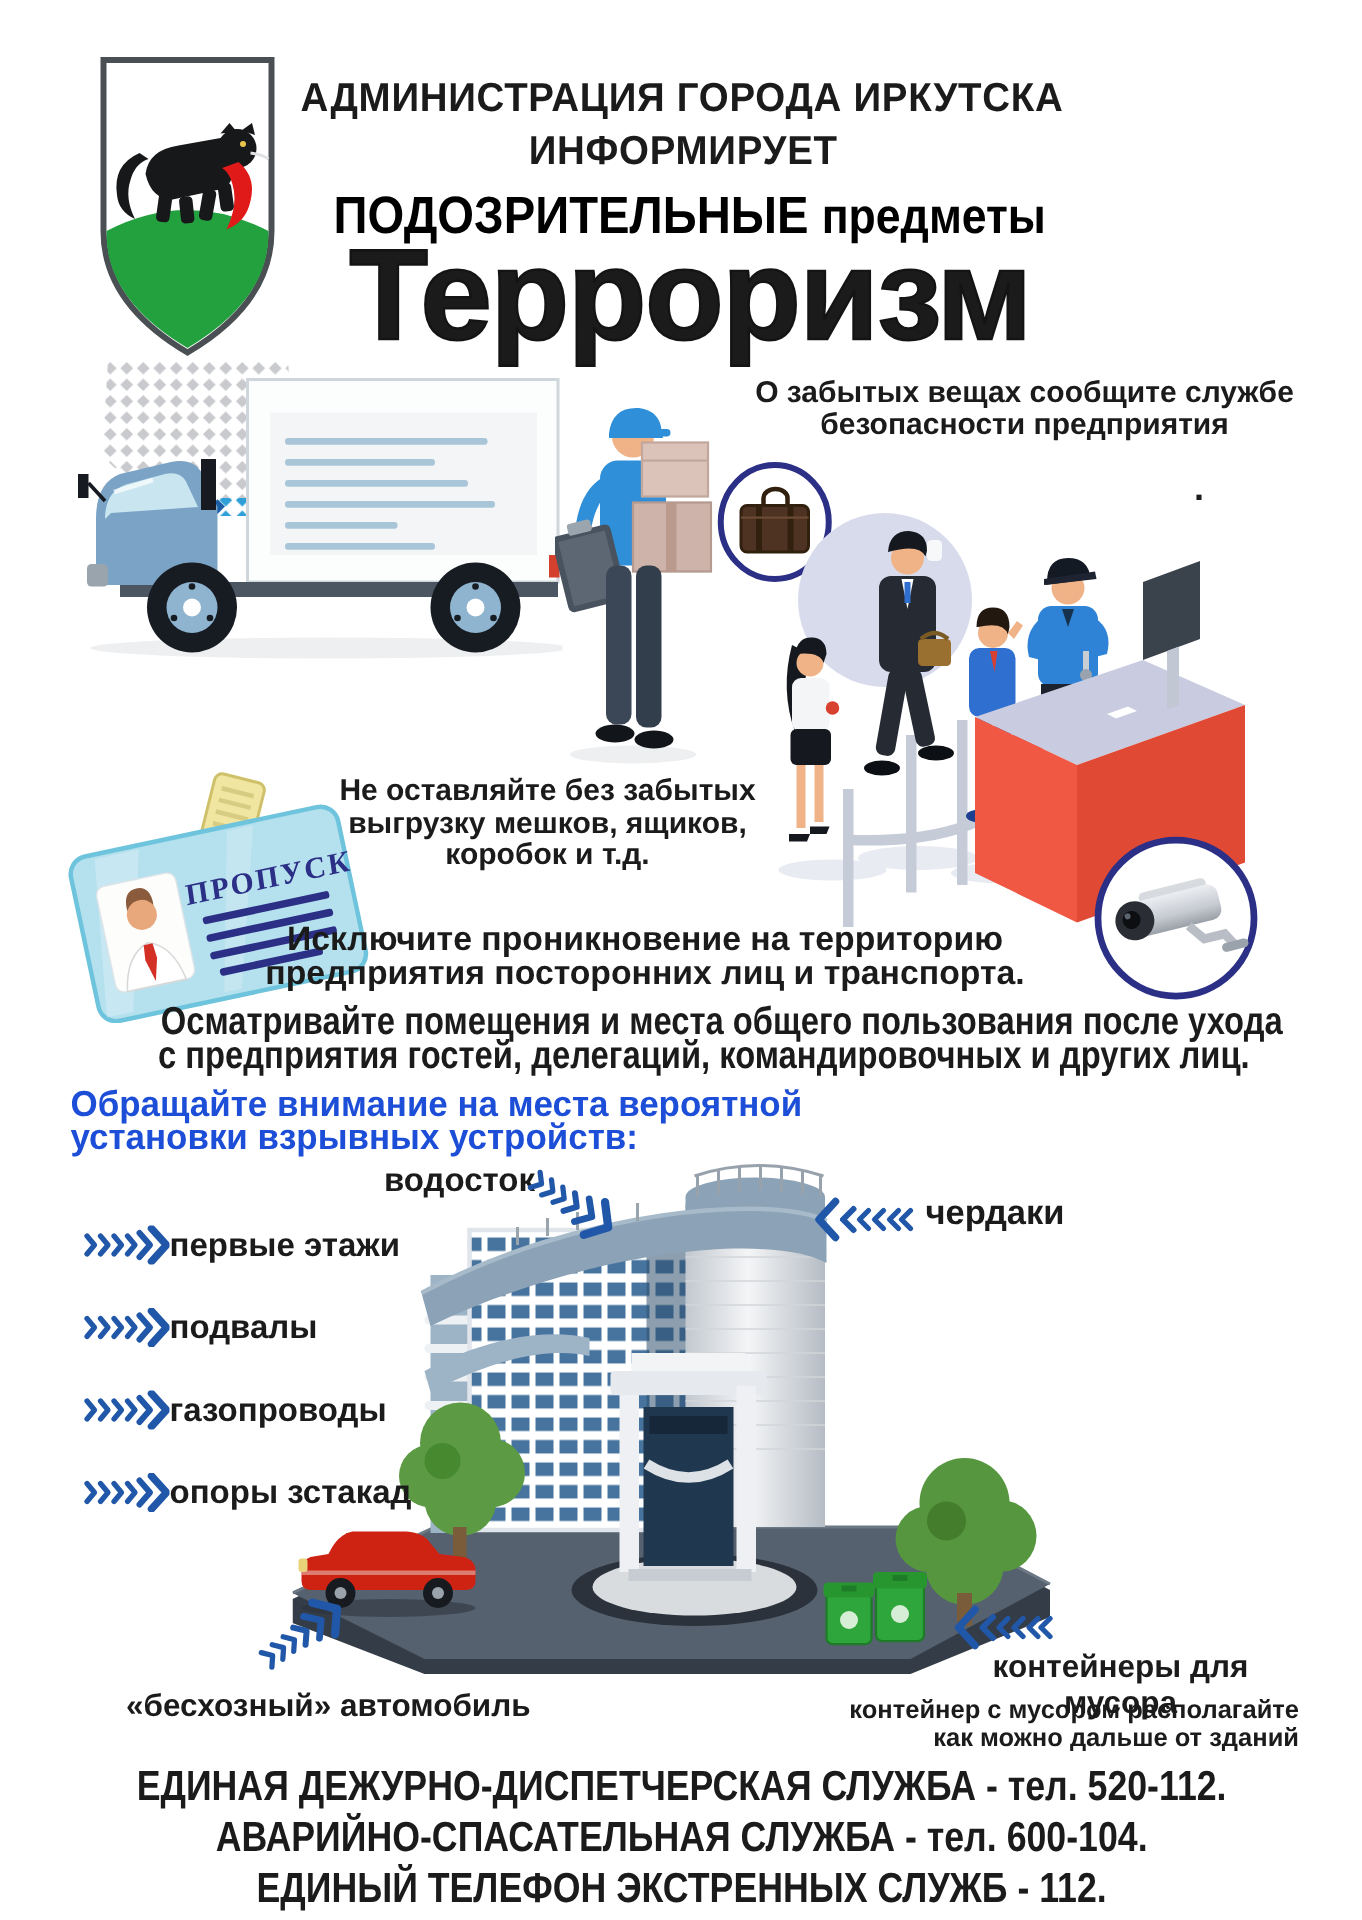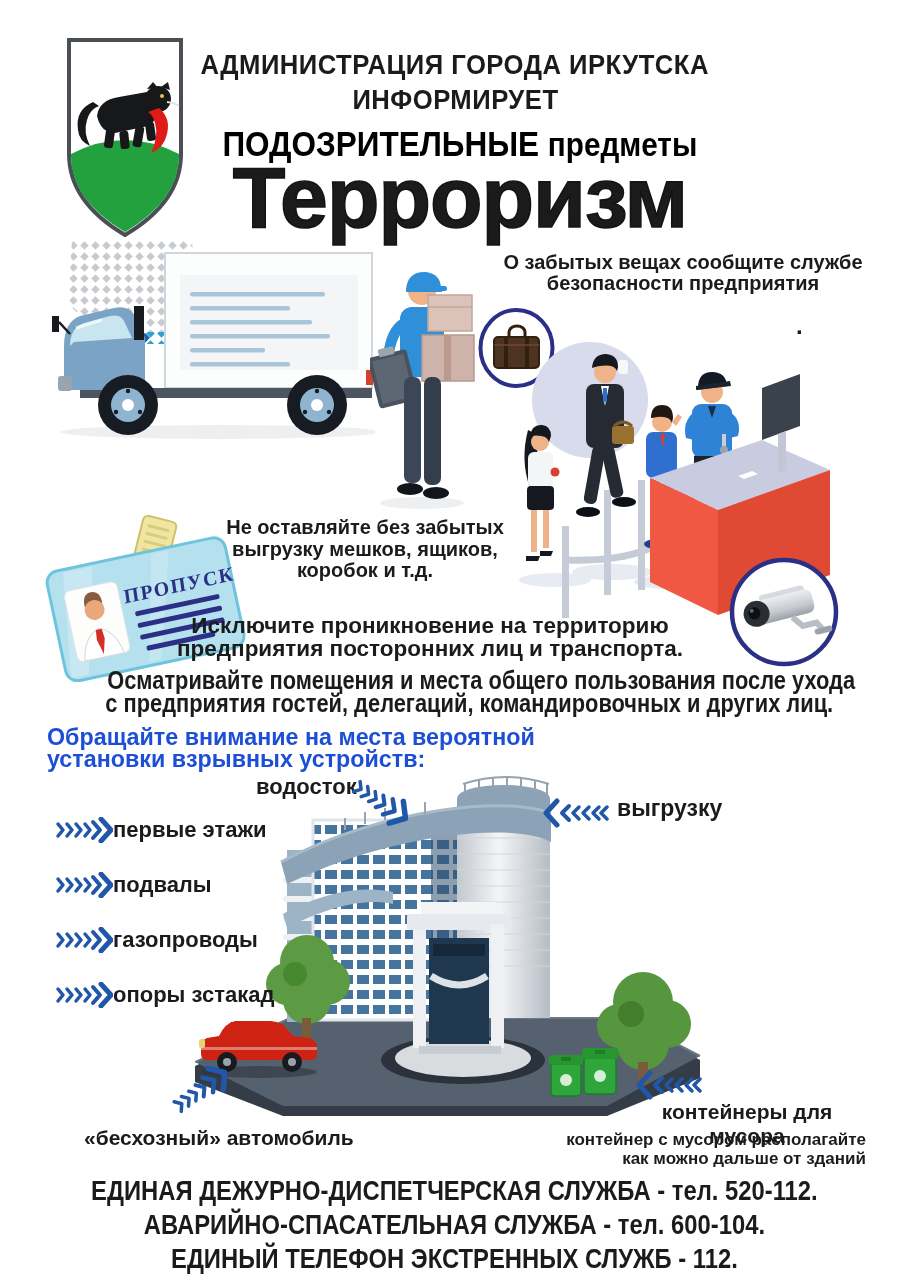--- a/index.html
+++ b/index.html
@@ -442,21 +442,21 @@
   <svg class="abs" style="left:543px;top:798px" width="66" height="30" viewBox="0 0 66 30">
     <g fill="none" stroke="#2157a8" stroke-linecap="round" stroke-linejoin="round">
       <path d="M14,3 L3,15 l11,12" stroke-width="5"></path>
       <path d="M26,8 l-7,7 7,7" stroke-width="4"></path>
       <path d="M36,9 l-6,6 6,6" stroke-width="3.5"></path>
       <path d="M46,9 l-6,6 6,6" stroke-width="3.5"></path>
       <path d="M56,9 l-6,6 6,6" stroke-width="3.5"></path>
       <path d="M64,9 l-6,6 6,6" stroke-width="3.5"></path>
     </g>
   </svg>
-  <div class="abs b" style="left:617px;top:795px;font-size:23px">выгрузку</div>
+  <div class="abs b" style="left:617px;top:795px;font-size:23px">чердаки</div>
 
   <div class="abs row" style="left:55px;top:813px">
     <svg width="58" height="26" viewBox="0 0 58 26">
       <g fill="none" stroke="#2157a8" stroke-linecap="round" stroke-linejoin="round">
         <path d="M3,7 l5,6 -5,6" stroke-width="3.5"></path>
           <path d="M12,7 l5,6 -5,6" stroke-width="3.5"></path>
         <path d="M21,7 l5,6 -5,6" stroke-width="3.5"></path>
           <path d="M30,7 l5,6 -5,6" stroke-width="3.5"></path>
         <path d="M38,5 l7,8 -7,8" stroke-width="4"></path>
           <path d="M46,2 l10,11 -10,11" stroke-width="5"></path>

